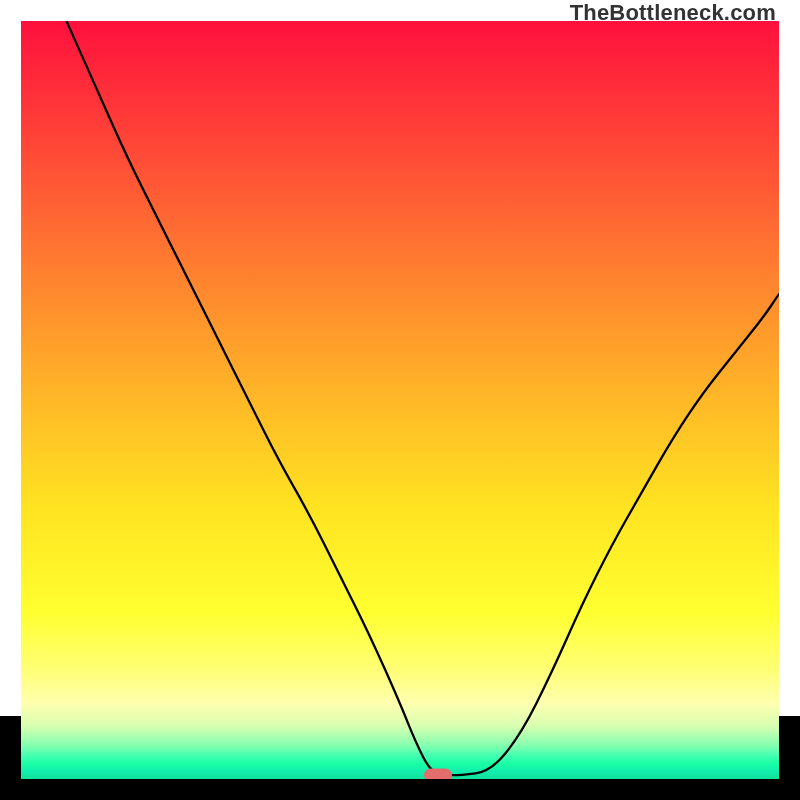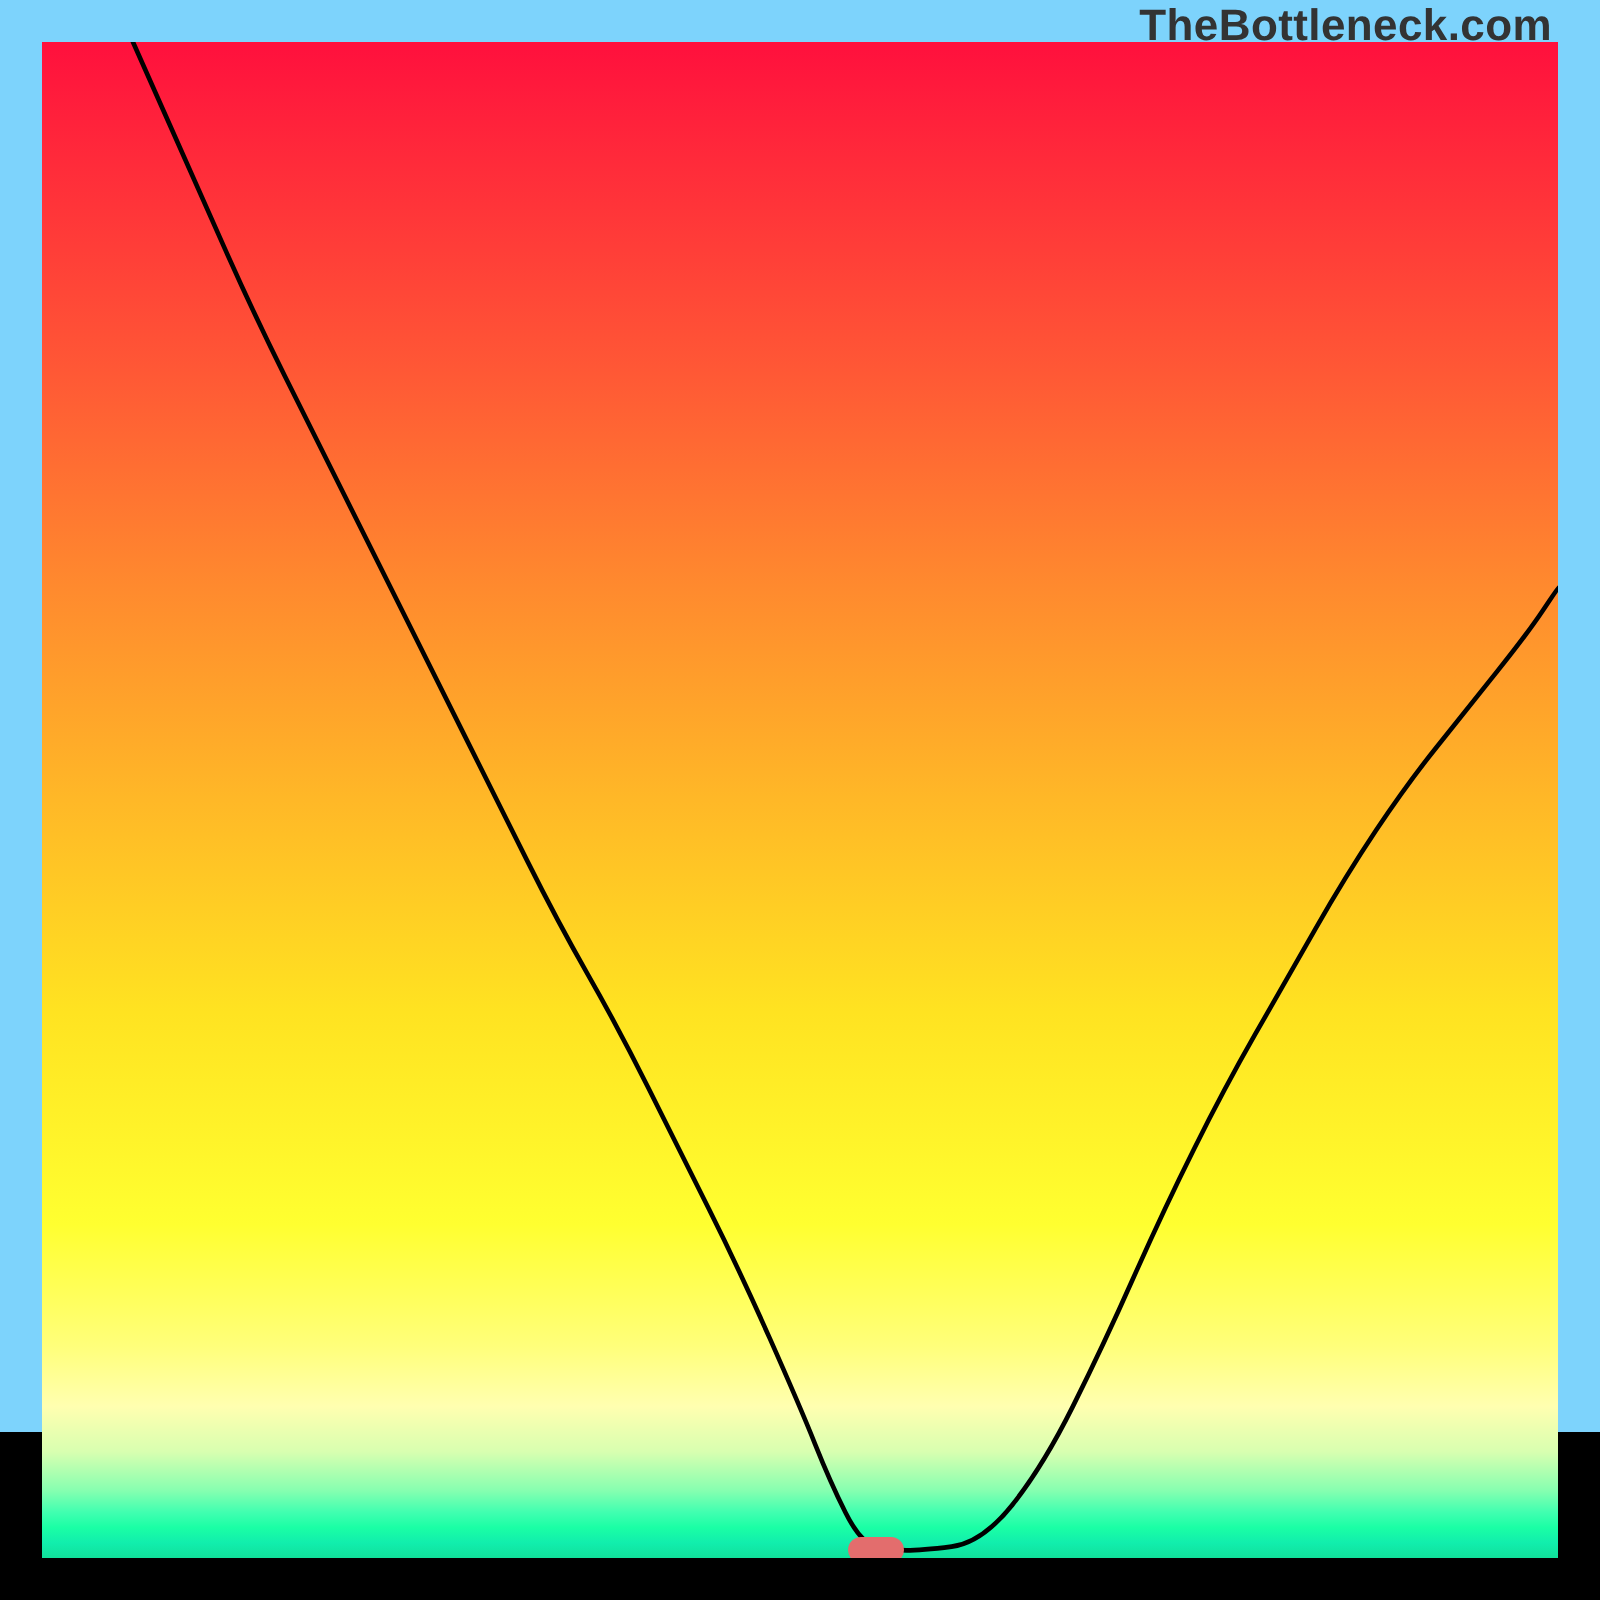--- a/index.html
+++ b/index.html
@@ -8,21 +8,21 @@
     width: 800px;
     height: 800px;
     background: #000;
     overflow: hidden;
     font-family: Arial, Helvetica, sans-serif;
   }
   .frame {
     position: relative;
     width: 800px;
     height: 716px;
-    background: #7dd3fc;
+    background: #ffffff;
   }
   .plot-area {
     position: absolute;
     left: 21px;
     top: 21px;
     width: 758px;
     height: 758px;
     overflow: hidden;
   }
   .gradient-bg {

